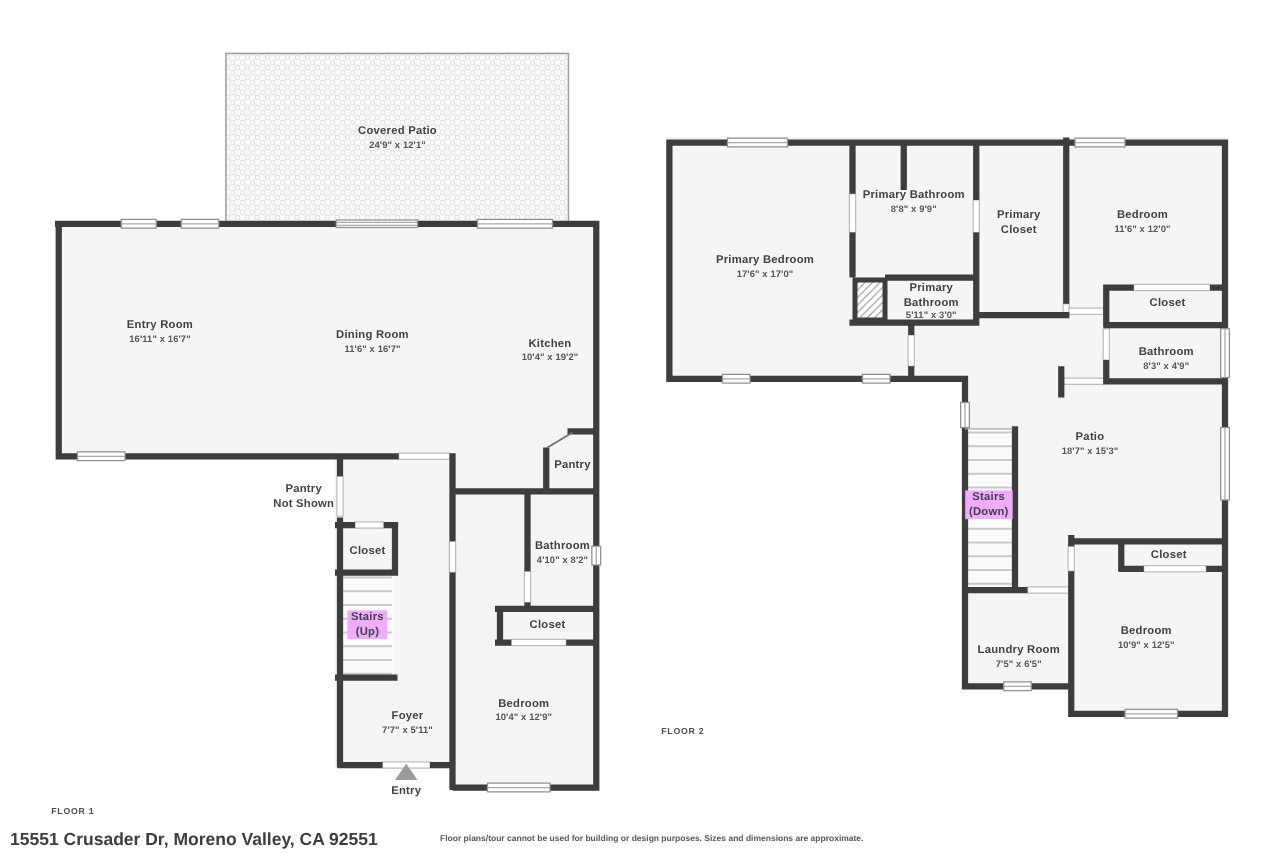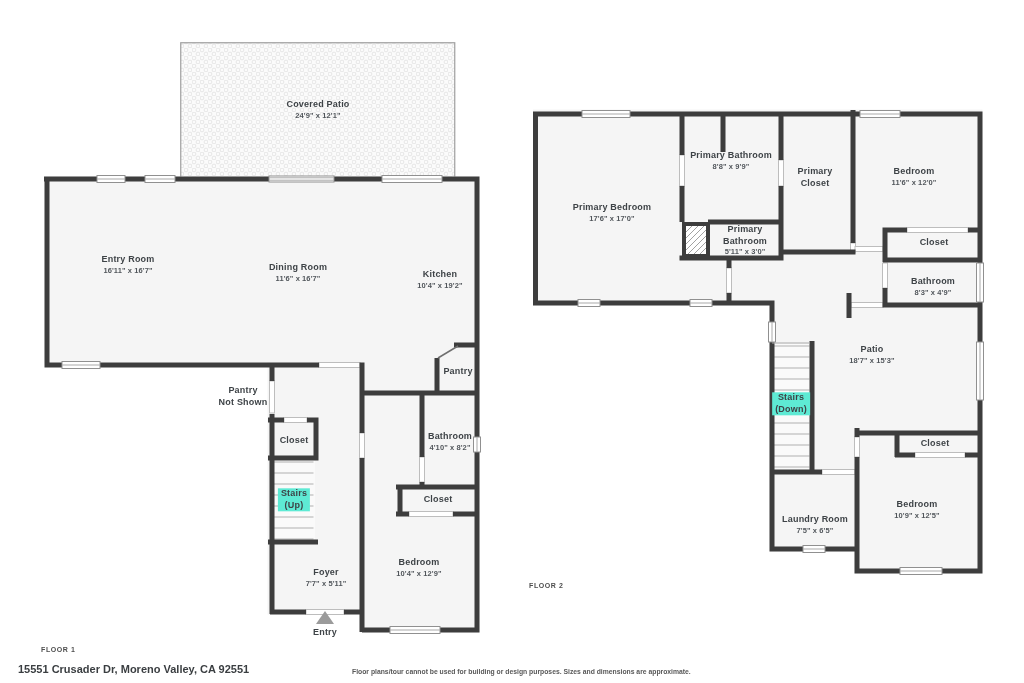--- a/index.html
+++ b/index.html
@@ -6,23 +6,23 @@
   body{width:1024px;height:683px;background:#fff;position:relative;overflow:hidden;
        font-family:"Liberation Sans","DejaVu Sans",sans-serif}
   #canvas{position:absolute;inset:0;width:886px;height:683px}
   #plan-svg{position:absolute;left:0;top:0;z-index:1}
   .rlabel{position:absolute;transform:translate(-50%,-50%);text-align:center;line-height:1.3;
           white-space:nowrap;color:#3e4347;z-index:2}
   .rlabel span{display:block}
   .rlabel span:empty{display:none}
   .rname,.rname2{font-size:9px;font-weight:700;letter-spacing:.2px}
   .rdim{font-size:7.5px;font-weight:700;color:#51565b;letter-spacing:.1px}
-  .rlabel.bg{background:#5eead4;padding:0 3px}
+  .rlabel.bg{background:#f0abfc;padding:0 3px}
   .tag{position:absolute;font-size:7px;font-weight:700;color:#4e4e4e;letter-spacing:.6px;z-index:2}
-  #address{position:absolute;left:18px;top:663px;font-size:11px;font-weight:700;color:#3a3e41;z-index:2}
+  #address{position:absolute;left:8px;top:663px;font-size:14px;font-weight:700;color:#3a3e41;z-index:2}
   #disclaimer{position:absolute;left:352px;top:668px;font-size:6.8px;font-weight:700;color:#585858;z-index:2}
 </style>
 </head>
 <body>
 
 <div id="canvas">
 
 <svg id="plan-svg" width="1024" height="683" viewBox="0 0 1024 683">
   <defs>
     <pattern id="dots" width="8" height="8" patternUnits="userSpaceOnUse">

